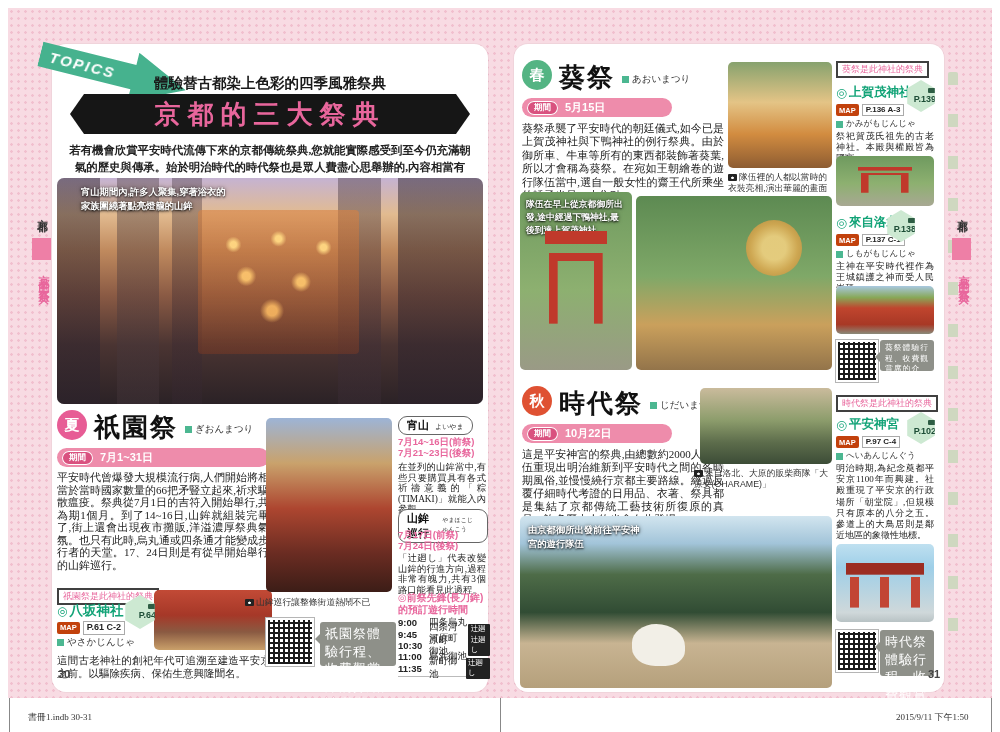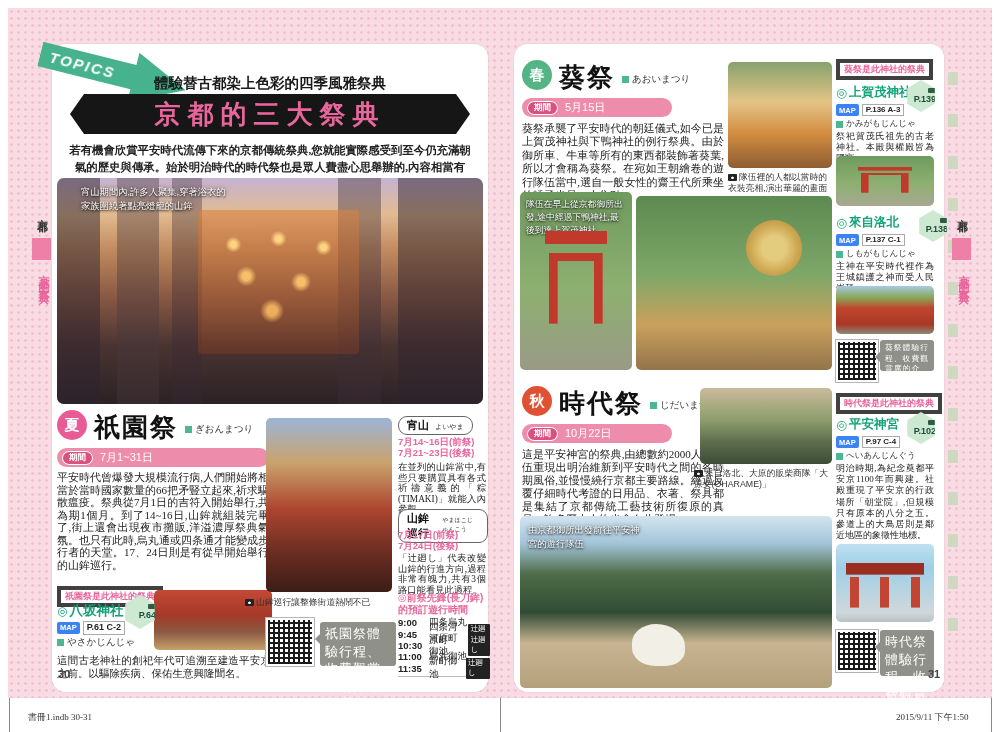--- a/index.html
+++ b/index.html
@@ -65,43 +65,43 @@
       background:#f2efe7;border-radius:52% 62% 42% 50%}
   .ph-kamigamo{background:linear-gradient(180deg,#6f9a5f 0%,#8db070 55%,#a8a893 100%)}
   .ph-shimogamo{background:linear-gradient(180deg,#a8c8e0 0%,#88a858 24%,#c0452e 46%,#a83825 80%,#8a8a7a 100%)}
   .ph-heian{background:linear-gradient(180deg,#bfe0f0 0%,#9ecfe8 30%,#cfd8da 88%,#b8c2c4 100%)}
   .ph-heian::after{content:"";position:absolute;left:10%;top:24%;width:80%;height:58%;background:
       linear-gradient(#9c2d22,#9c2d22) 50% 0/100% 26% no-repeat,
       linear-gradient(#c24534,#c24534) 6% 100%/12% 68% no-repeat,
       linear-gradient(#c24534,#c24534) 50% 100%/12% 68% no-repeat,
       linear-gradient(#c24534,#c24534) 94% 100%/12% 68% no-repeat}
   
-  .ovl{position:absolute;color:#fff;font-size:9.3px;line-height:1.5;font-weight:normal;
+  .ovl{position:absolute;color:#fff;font-size:9.3px;line-height:1.5;font-weight:bold;
        text-shadow:0 1px 2px rgba(0,0,0,.9),0 0 4px rgba(0,0,0,.6)}
   .cap{font-size:8.8px;color:#333;line-height:1.3}
   .cam{display:inline-block;width:9px;height:7px;background:#222;border-radius:1px;margin-right:2px;
        vertical-align:-1px;background-image:radial-gradient(circle at 50% 55%,#fff 1px,transparent 1.6px)}
   .season{width:30px;height:30px;border-radius:50%;color:#fff;font-size:15px;font-weight:bold;
        display:flex;align-items:center;justify-content:center;flex:none}
   .sechead{display:flex;align-items:flex-end;gap:7px}
   .sechead .t{font-size:26px;font-weight:bold;color:#111;letter-spacing:2px;line-height:1}
   .kanarow{display:flex;align-items:center;font-size:9.5px;color:#333;padding-bottom:4px}
   .sq{width:7px;height:7px;background:#4cb791;display:inline-block;margin-right:3px;flex:none}
   .pill{position:absolute;background:#ee8cab;border-radius:10px;display:flex;align-items:center;
        gap:7px;padding:0 5px;height:19px;box-sizing:border-box}
   .chip{background:#d9517f;box-shadow:inset 0 0 0 1px #fff;color:#fff;font-size:8.5px;
        border-radius:8px;padding:1px 7px;font-weight:bold;flex:none}
-  .pdate{color:#fff;font-weight:normal;font-size:11px}
+  .pdate{color:#fff;font-weight:bold;font-size:11px}
   .bodytxt{text-align:justify;color:#222}
-  .plabel{display:inline-block;border:4px solid #404040;color:#e8669c;background:#fff;
-       font-size:9px;padding:2px 4px;font-weight:bold;line-height:1}
+  .plabel{display:inline-block;border:2px solid #404040;color:#e8669c;background:#fff;
+       font-size:9px;padding:2px 4px;font-weight:normal;line-height:1}
   .shr{display:flex;align-items:center;gap:2px;color:#12a377;font-weight:bold;font-size:13.5px}
   .shr .ring{font-size:12px}
   .maprow{display:flex;align-items:center;gap:3px}
-  .mapb{background:#3b82f6;color:#fff;font-size:7.5px;font-weight:bold;padding:1.5px 3px;border-radius:2px}
+  .mapb{background:#c2410c;color:#fff;font-size:7.5px;font-weight:bold;padding:1.5px 3px;border-radius:2px}
   .mapref{font-size:9px;font-weight:bold;color:#222;border:1px solid #aaa;padding:0 3px;background:#fff;line-height:1.3}
   .hex{position:absolute;width:32px;height:34px;background:#cde9d2;
        clip-path:polygon(50% 0,96% 26%,96% 74%,50% 100%,4% 74%,4% 26%);
        display:flex;flex-direction:column;align-items:flex-end;justify-content:center;
        color:#1d4d36;font-size:9px;font-weight:bold;z-index:3}
   .hex::before{content:"";width:8px;height:5px;background:#2e5d44;border-radius:1px;margin-bottom:1px}
   .evt{display:inline-flex;align-items:baseline;gap:6px;border:1.2px solid #666;border-radius:9px;
        padding:1px 8px;background:#fff}
   .evt .n{font-size:11px;font-weight:bold;color:#111}
   .evt .k{font-size:7px;color:#333}
@@ -318,21 +318,21 @@
       <span class="sq"></span>
       <span>かみがもじんじゃ</span>
     </div>
     <div class="abs sbody ser" style="left:322px;top:87px;width:98px;font-size:9px;line-height:11px">祭祀賀茂氏祖先的古老神社。本殿與權殿皆為國寶。</div>
     <div class="ph ph-kamigamo" style="left:322px;top:112px;width:98px;height:50px"></div>
 
     <div class="abs sbshr" style="left:322px;top:170px">
       <span class="ring">◎</span>
       <span>來自洛北</span>
     </div>
-    <div class="hex" style="left:404px;top:166px;width:30px;height:32px">
+    <div class="hex" style="left:372px;top:166px;width:30px;height:32px">
       <span>P.138</span>
     </div>
     <div class="abs maprow sbmap" style="left:322px;top:190px">
       <span class="mapb">MAP</span>
       <span class="mapref">P.137 C-1</span>
     </div>
     <div class="abs sbkana" style="left:322px;top:204px">
       <span class="sq"></span>
       <span>しもがもじんじゃ</span>
     </div>

